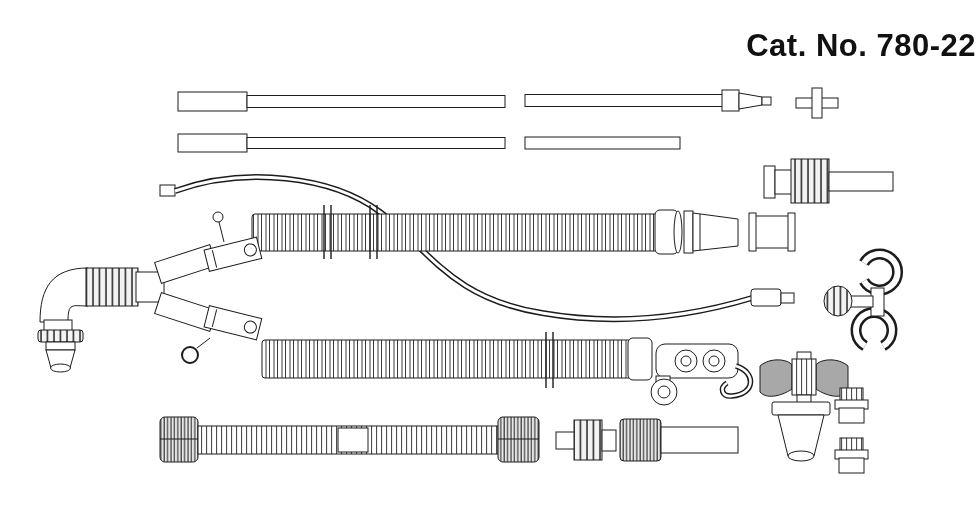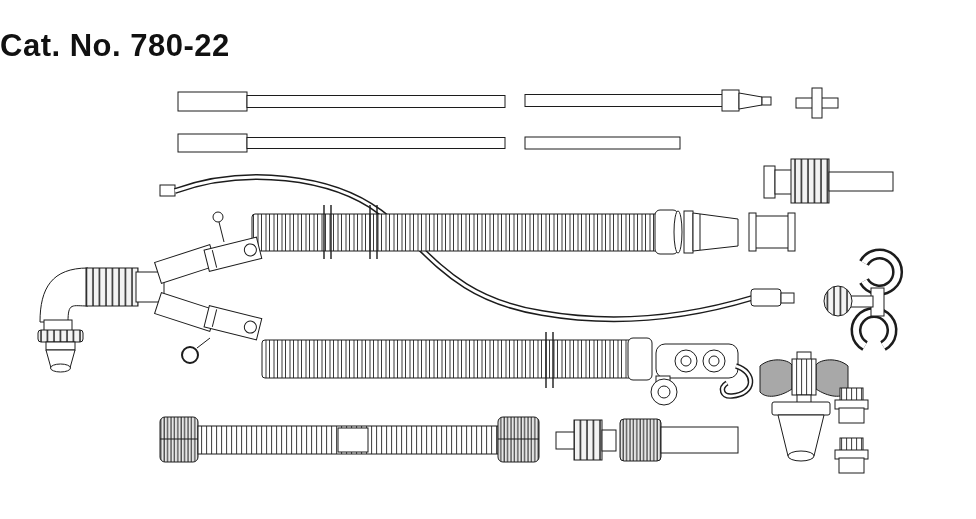--- a/index.html
+++ b/index.html
@@ -6,21 +6,21 @@
   .stage{
     position:relative;
     width:976px;height:519px;
     background:#ffffff;
     font-family:"Liberation Sans", sans-serif;
     overflow:hidden;
   }
   .title{
     position:absolute;
     top:28px;left:0;width:100%;
-    text-align:left;
+    text-align:right;
     font-size:31px;
     font-weight:700;
     letter-spacing:.5px;
     color:#111;
   }
   svg.fig{position:absolute;inset:0;}
 </style>
 </head>
 <body>
 

